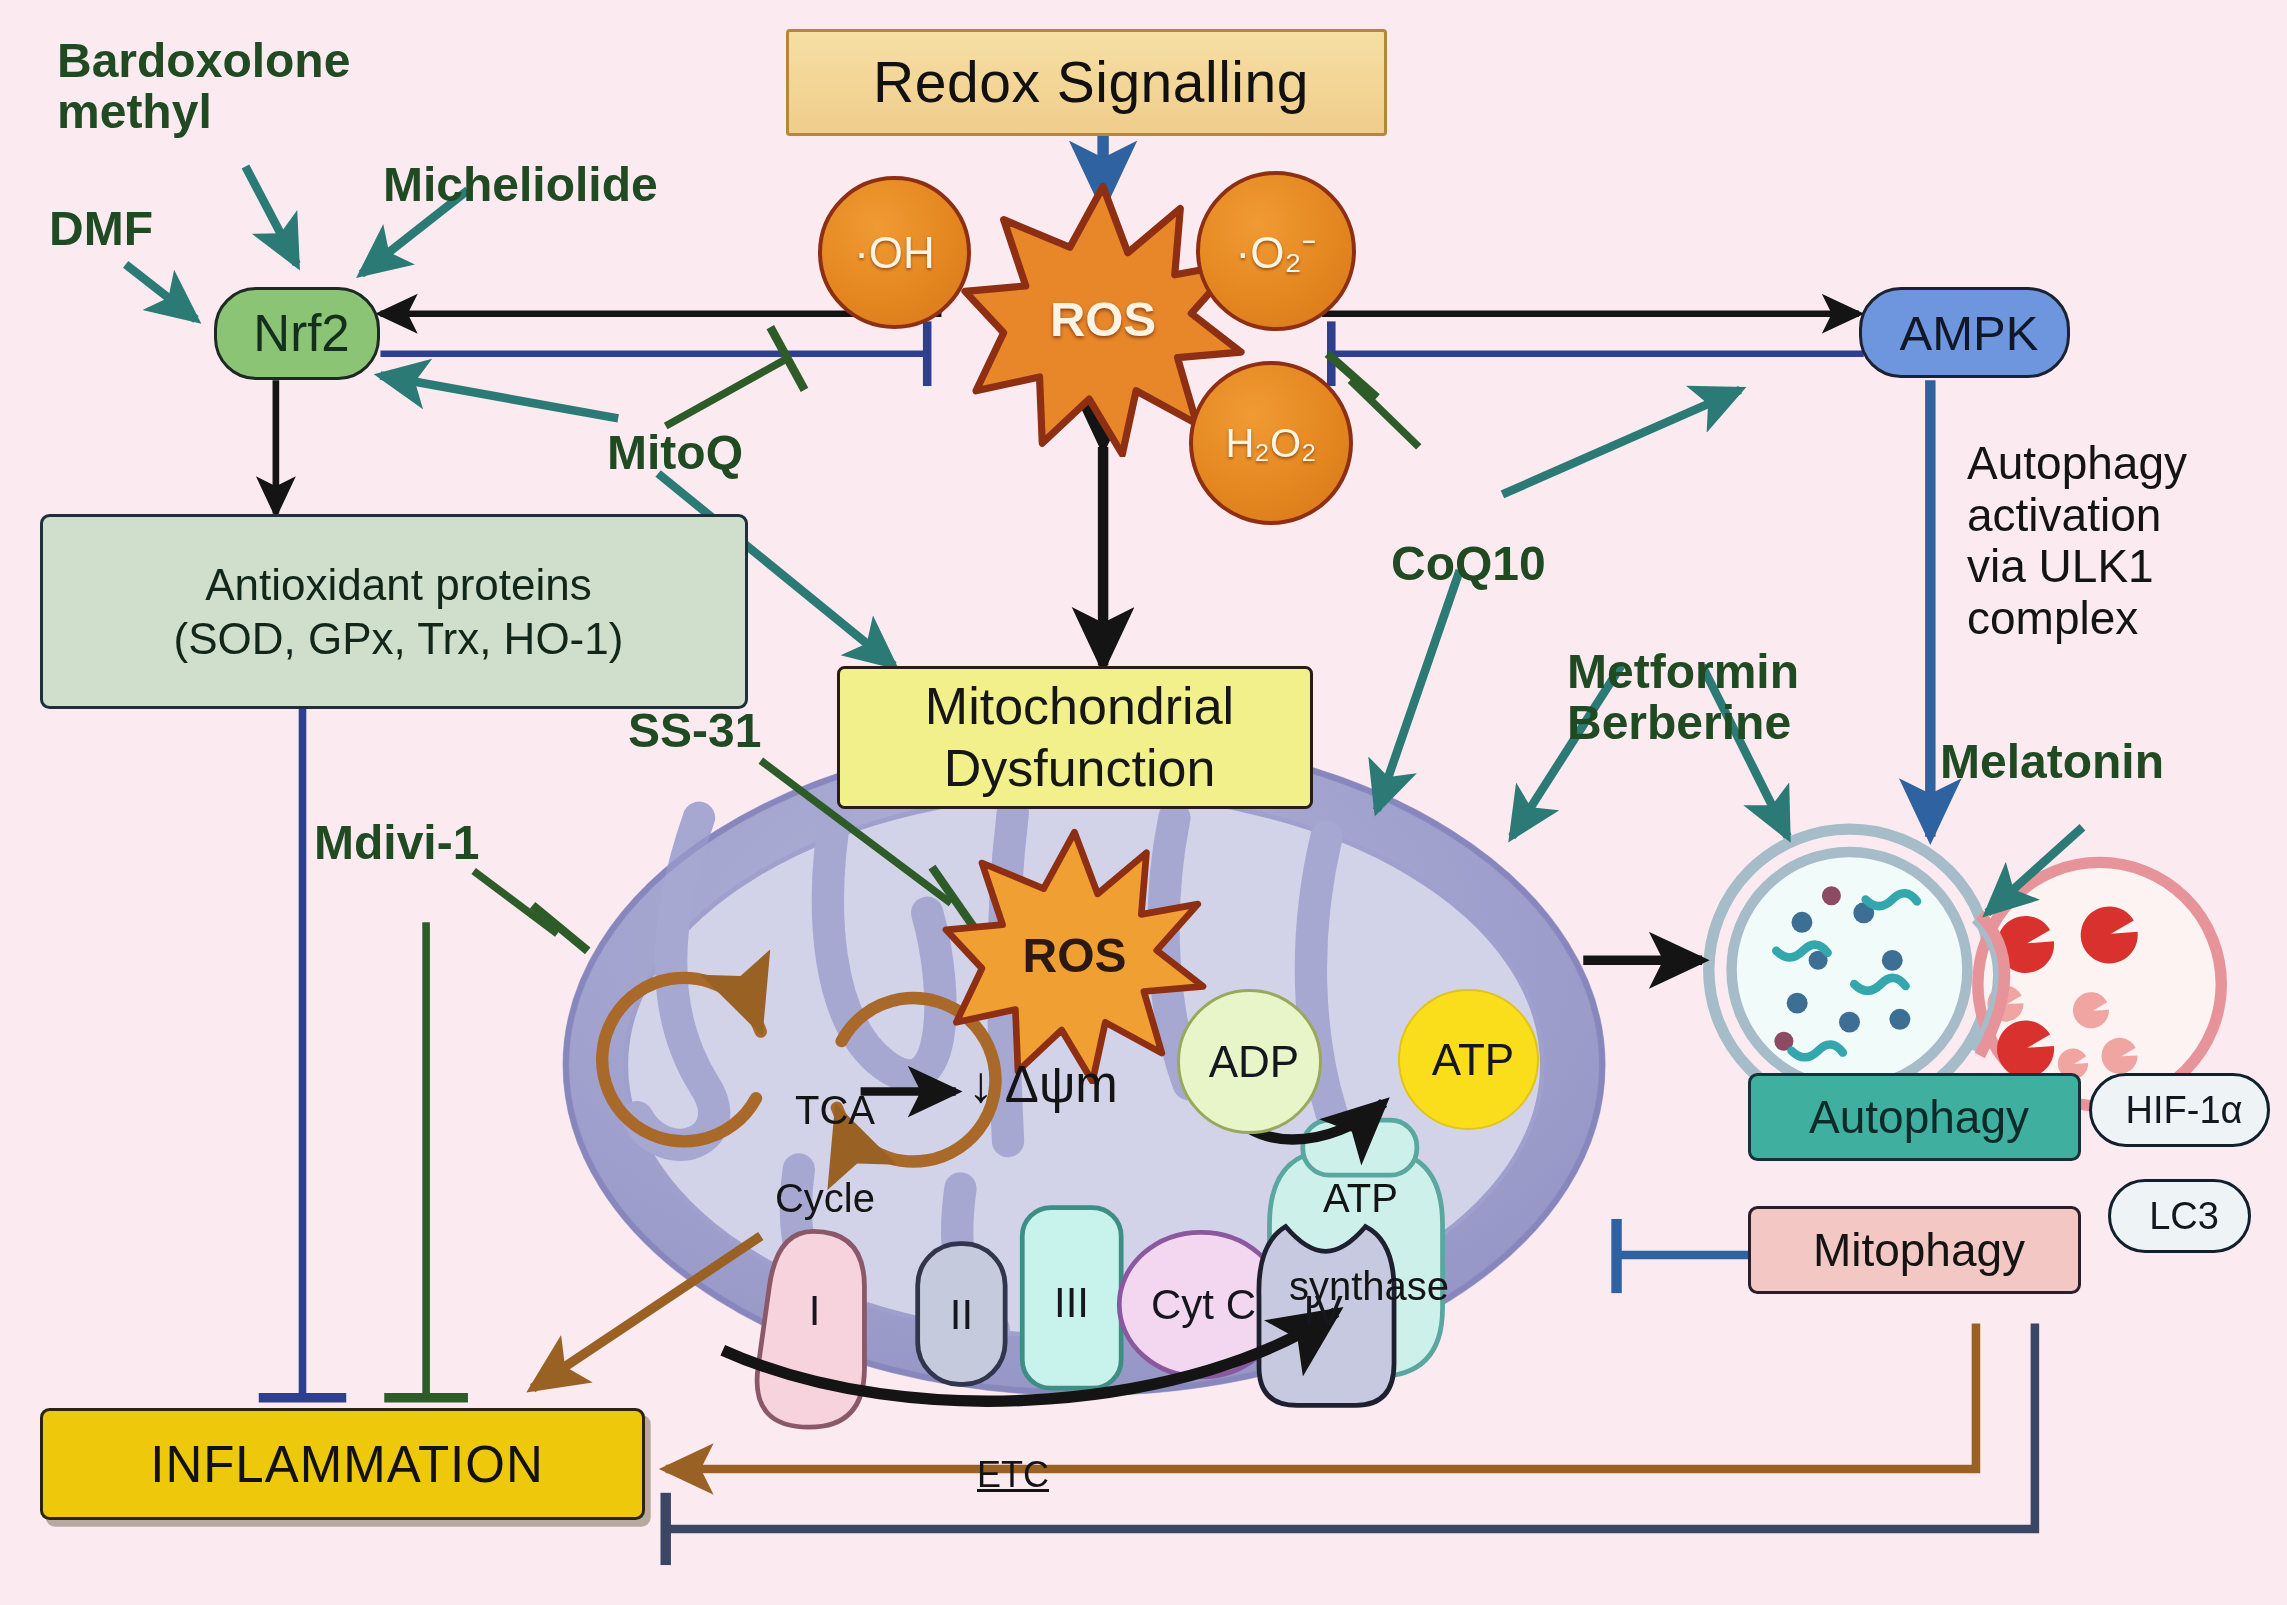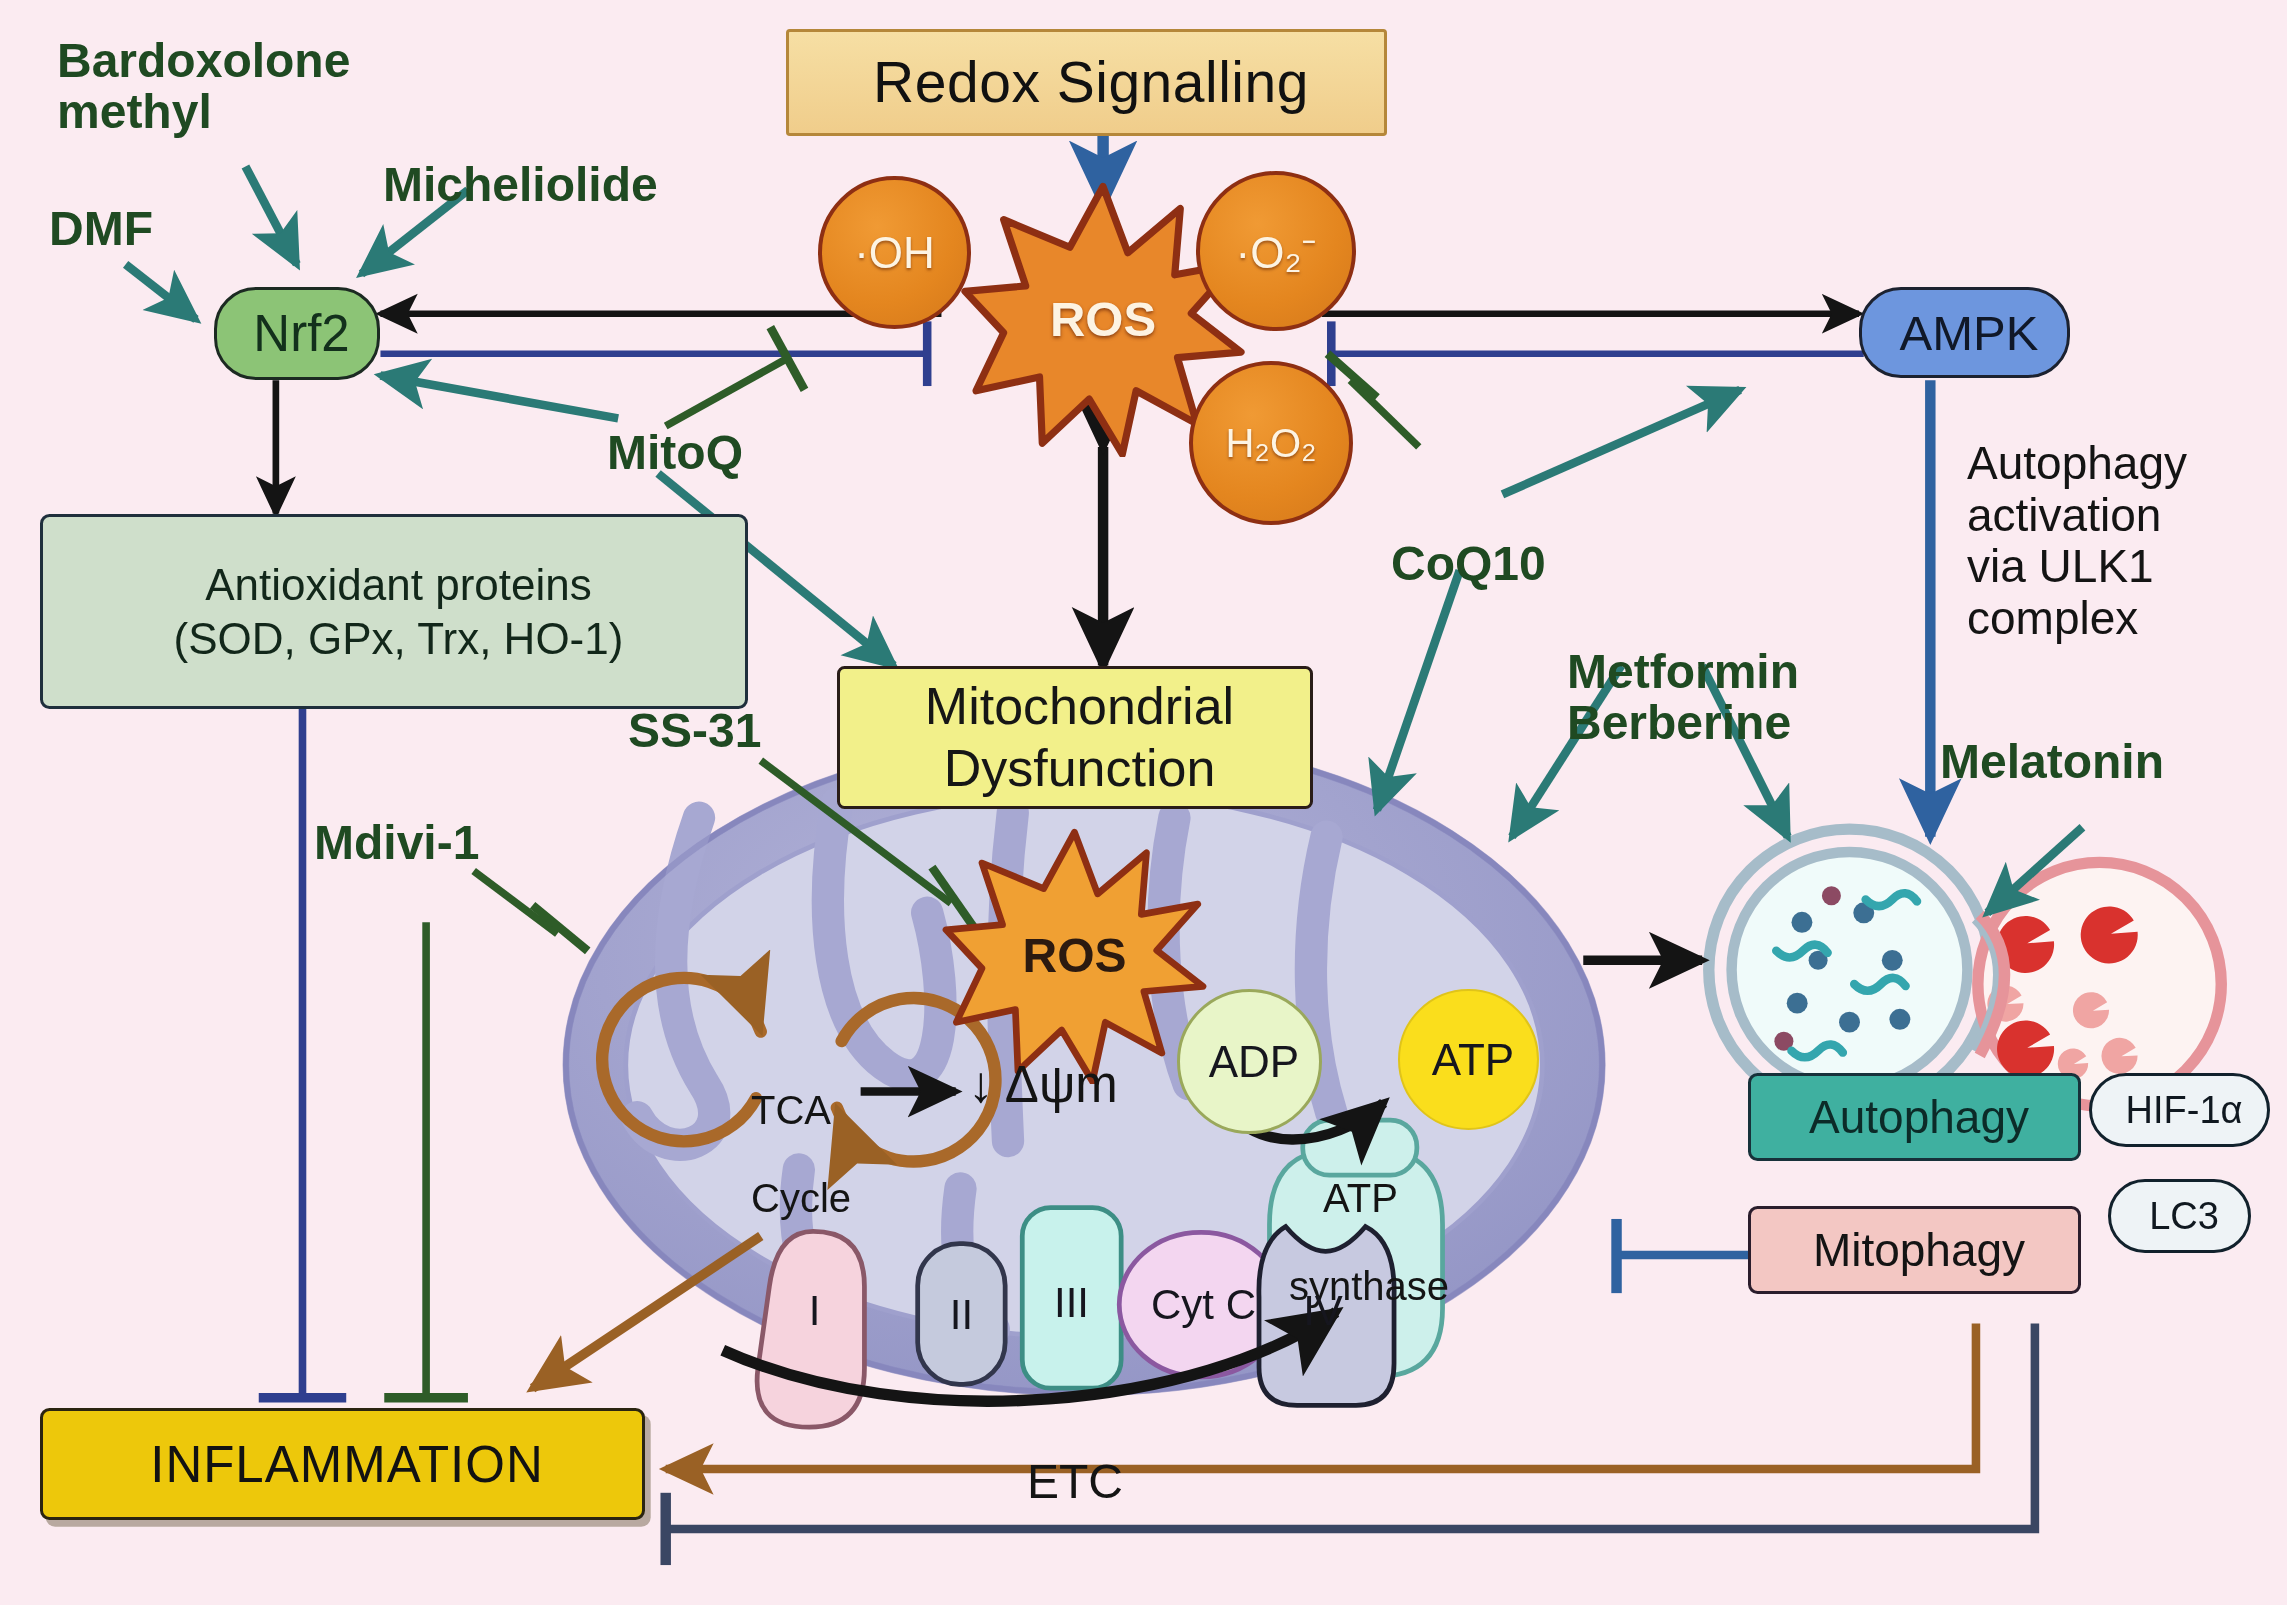--- a/index.html
+++ b/index.html
@@ -335,23 +335,23 @@
   <div class="drug" style="left:628px;top:706px;font-size:48px;">SS-31</div>
   <div class="drug" style="left:314px;top:818px;font-size:48px;">Mdivi-1</div>
   <div class="drug" style="left:1567px;top:647px;font-size:48px;">Metformin
 Berberine</div>
   <div class="drug" style="left:1940px;top:737px;font-size:48px;">Melatonin</div>
 
   <div class="plain" style="left:1967px;top:438px;font-size:46px;">Autophagy
 activation
 via ULK1
 complex</div>
-  <div class="plain" style="left:1027px;top:1455px;font-size:48px;">ETC</div>
-
-  <div class="plain" style="left:751px;top:1044px;width:124px;font-size:40px;text-align:left;line-height:1.1;">
+  <div class="plain" style="left:977px;top:1455px;font-size:36px;text-decoration:underline;">ETC</div>
+
+  <div class="plain" style="left:751px;top:1044px;width:124px;font-size:40px;text-align:right;line-height:1.1;">
     <span>TCA</span><br>
     <span>Cycle</span>
   </div>
 
   <div class="plain" style="left:968px;top:1056px;font-size:51px;">↓ Δψm</div>
 
   <div class="node" style="left:1177px;top:989px;width:145px;height:145px;border-radius:50%;background:#e8f5c8;border:3.8px solid #9aa85b;font-size:44px;color:#16161e;">
     <span>ADP</span>
   </div>
 

